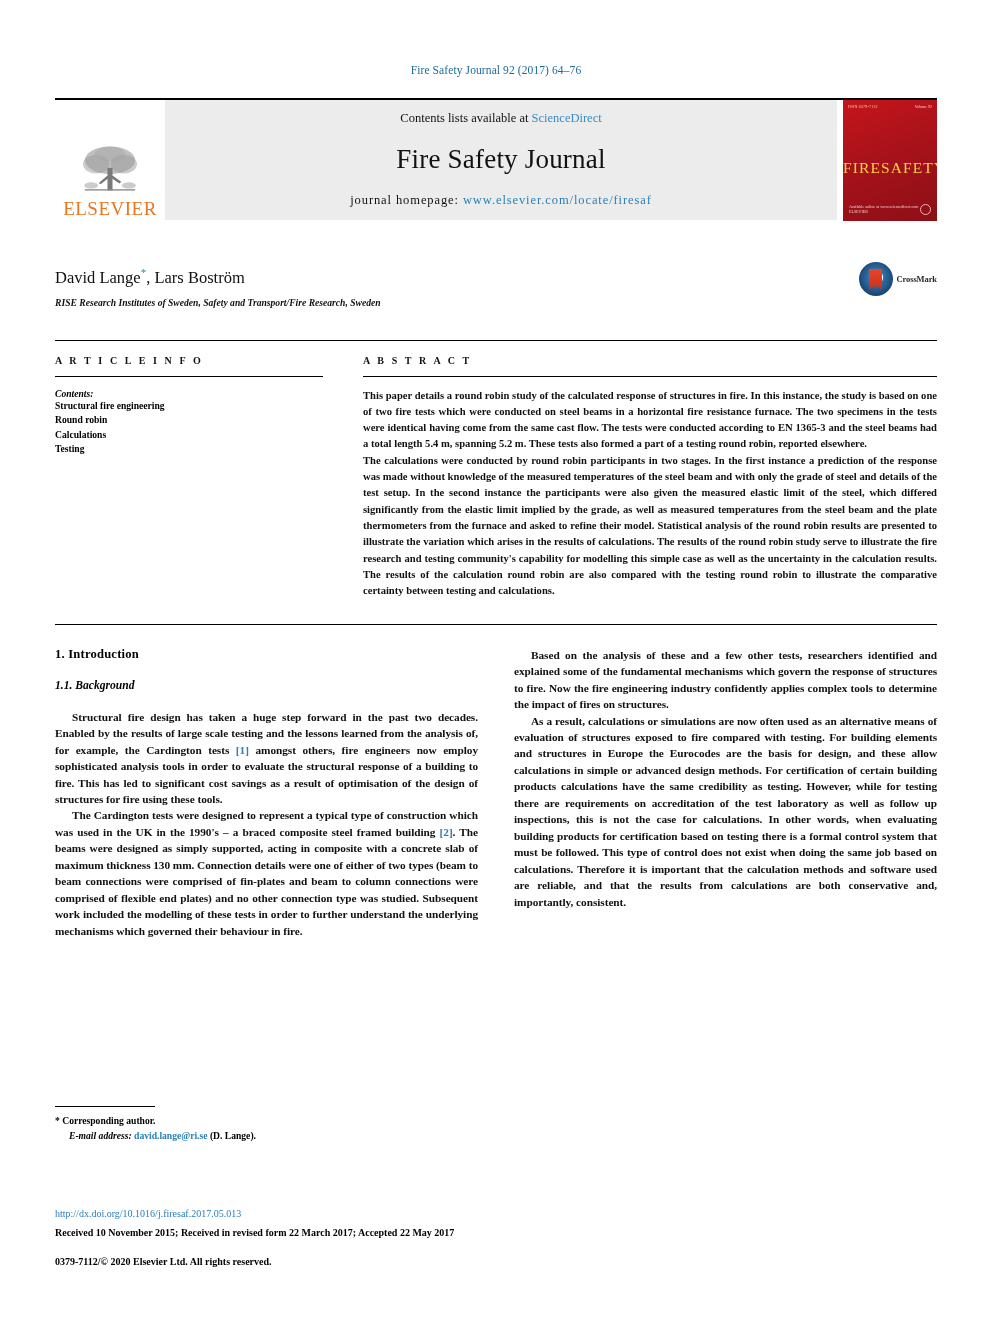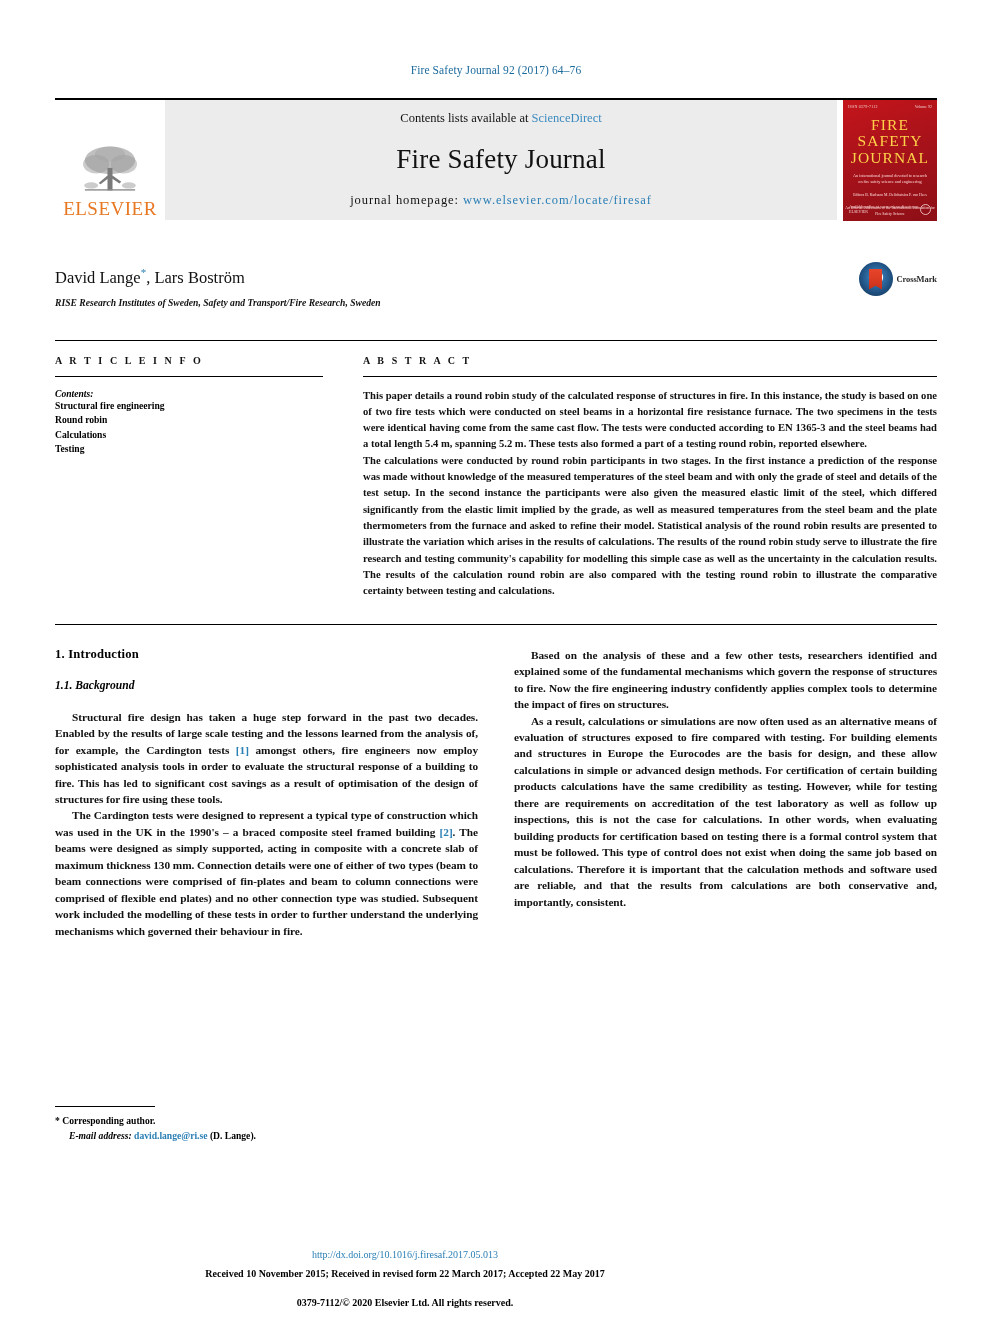--- a/index.html
+++ b/index.html
@@ -79,21 +79,21 @@
     width: 100px;
     display: flex;
     align-items: center;
     justify-content: flex-end;
     padding-left: 6px;
   }
   .cover {
     width: 97px; height: 121px;
     background: linear-gradient(160deg,#c5151b 0%, #a8121a 45%, #8d0f16 100%);
     position: relative;
-    display: flex; flex-direction: column; align-items: center;
+    display: flex; align-items: center;
     padding-top: 17px;
     overflow: hidden;
   }
   .cover .cv-top { position:absolute; top:4px; left:5px; font-size:4px; color:#f0c9c9; letter-spacing:.2px;}
   .cover .cv-topr { position:absolute; top:4px; right:5px; font-size:4px; color:#f0c9c9;}
   .cover .cv-t {
     color: #ffd24a; font-size: 15.5px; line-height: 1.08; letter-spacing: 1.1px;
     font-family: "Liberation Serif", serif;
   }
   .cover .cv-sub { color:#ffd9d9; font-size:4.2px; text-align:center; margin-top:6px; line-height:1.5; padding:0 8px;}
@@ -208,23 +208,22 @@
     width: 440px;
   }
   .fn-rule { border-top: 1px solid #000; width: 100px; margin-bottom: 7px; }
   .fn-line { font-size: 9.6px; font-weight: bold; line-height: 1.55; }
   .fn-line .lbl { font-style: italic; }
   .fn-line a, .link { color: #2a7fb5; text-decoration: none; }
 
   .footer {
     position: absolute;
     left: 55px;
-    top: 1249px;
+    top: 1208px;
     width: 700px;
-    text-align: center;
   }
   .doi { font-size: 10px; color: #2a7fb5; }
   .hist { font-size: 10px; font-weight: bold; margin-top: 8px; }
   .issn { font-size: 10px; font-weight: bold; margin-top: 18px; }
 </style>
 </head>
 <body>
 
 <div class="page">
 

